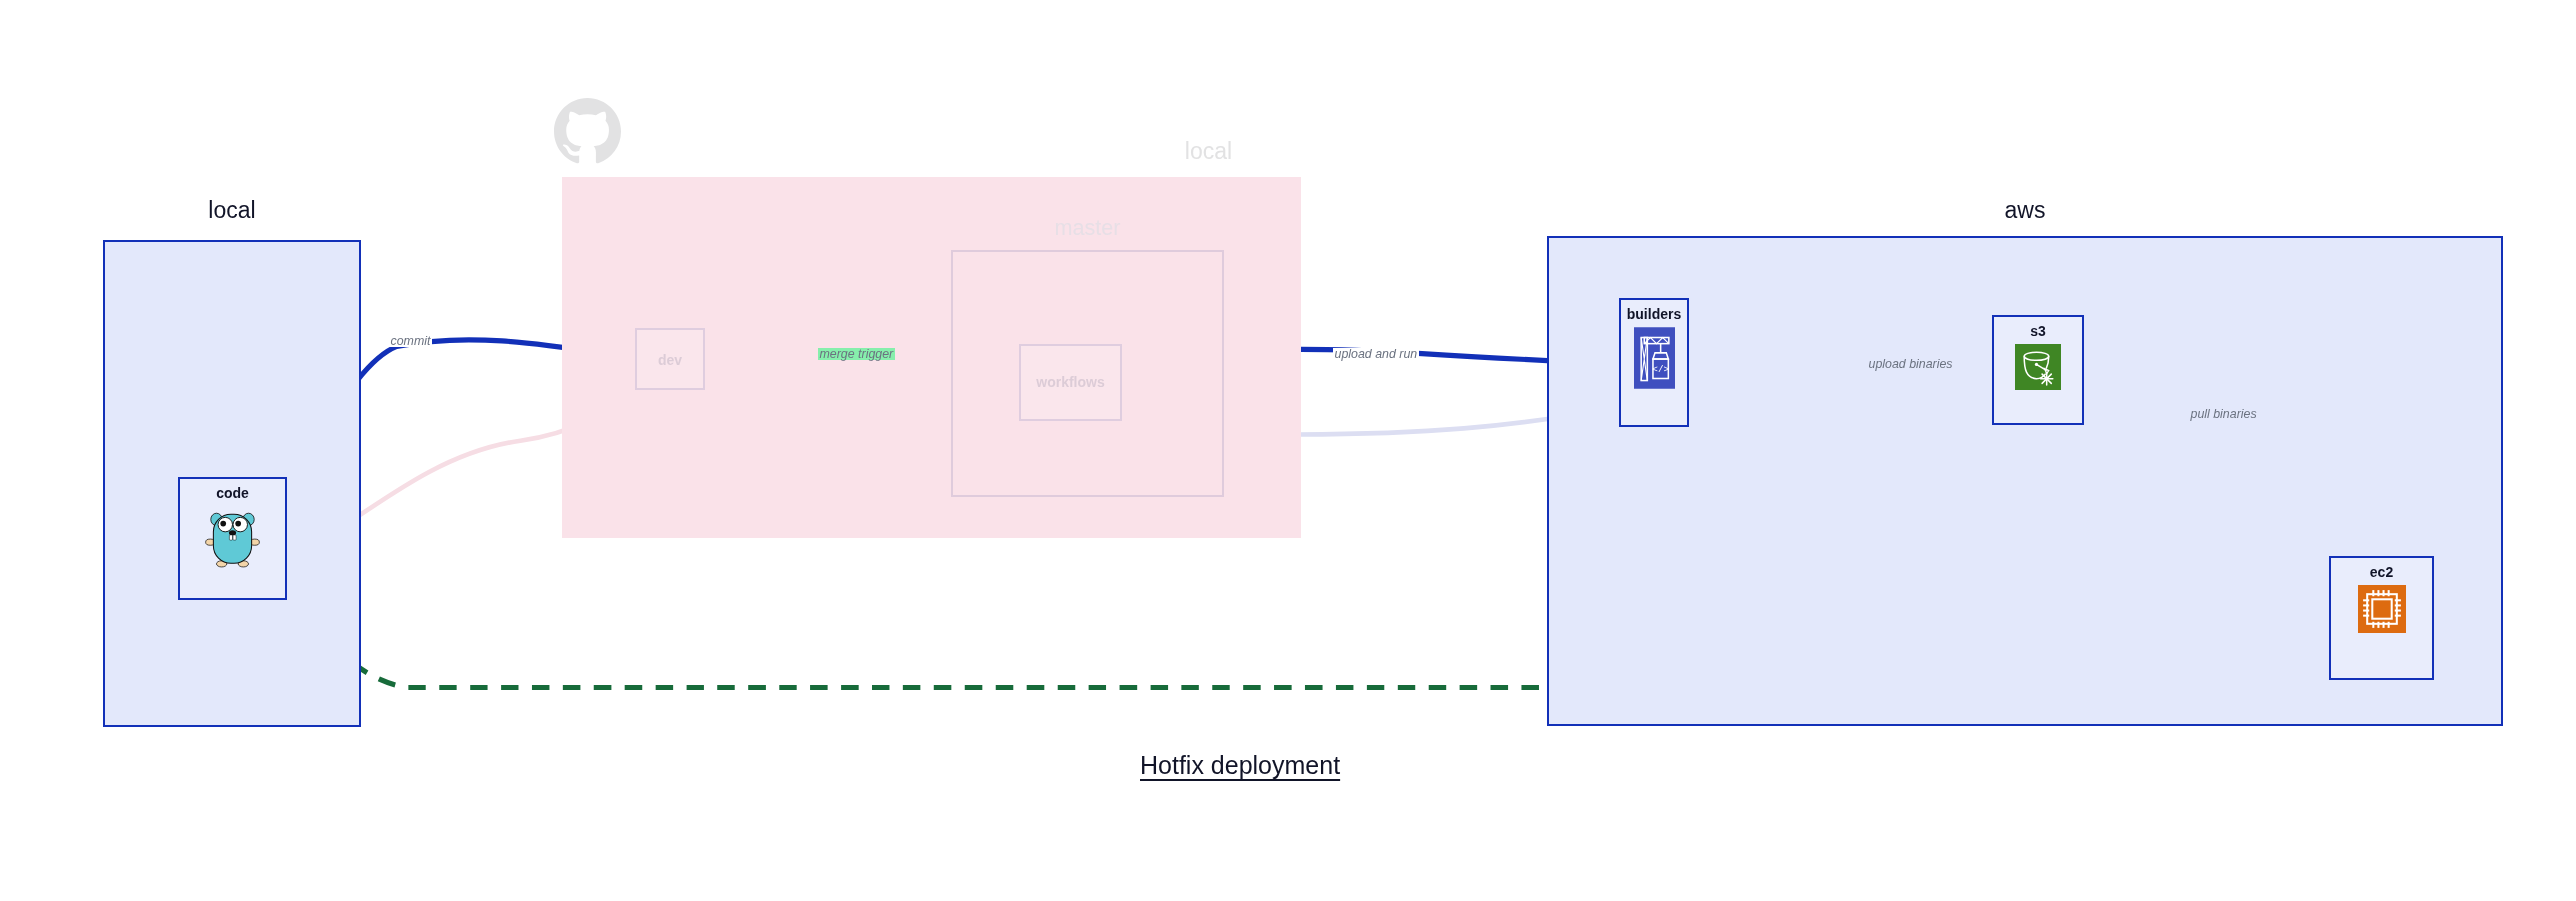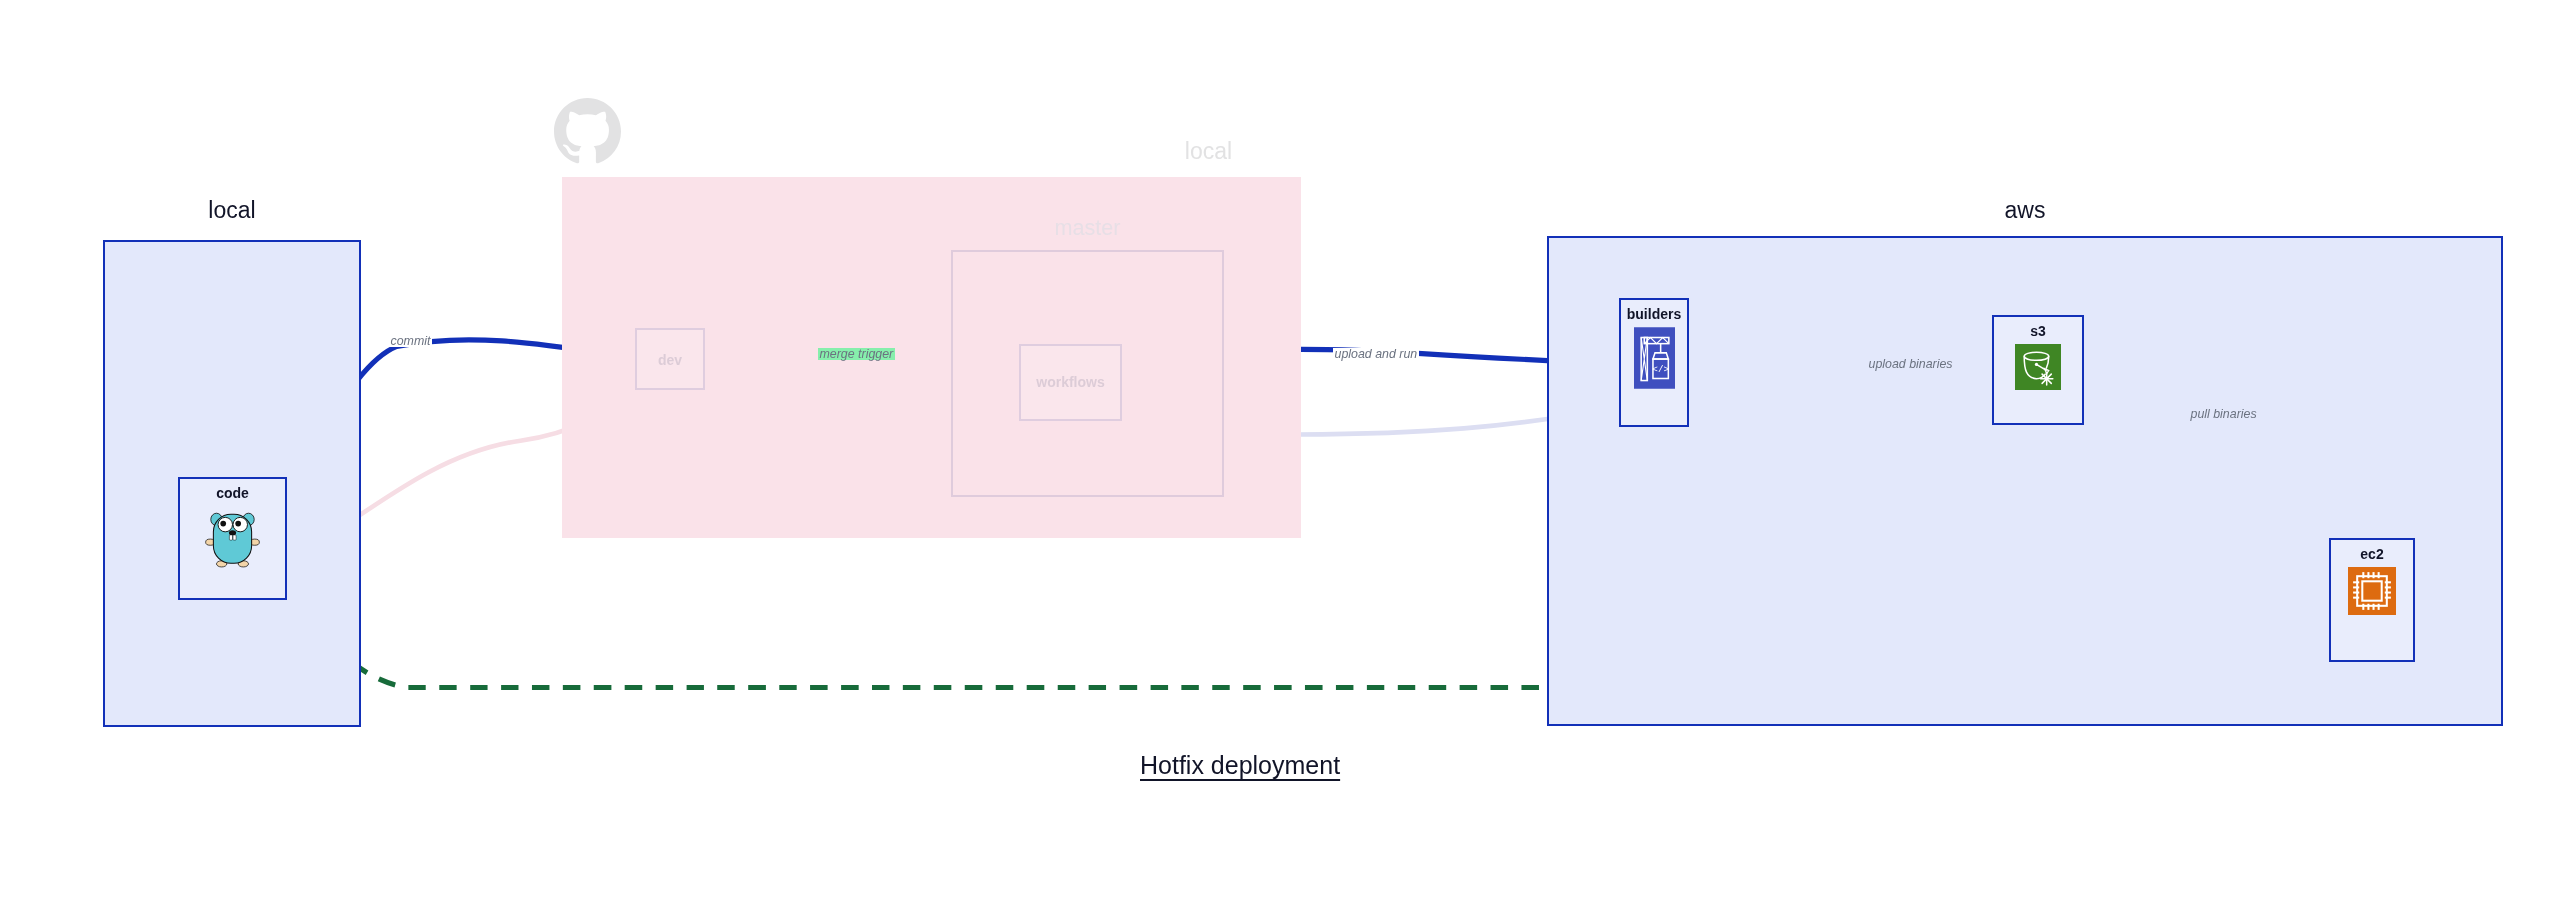--- a/index.html
+++ b/index.html
@@ -264,21 +264,21 @@
         <g stroke="#fff" stroke-width="3" stroke-linecap="round">
           <line x1="62" y1="56" x2="62" y2="80"></line>
           <line x1="50" y1="68" x2="74" y2="68"></line>
           <line x1="53" y1="59" x2="71" y2="77"></line>
           <line x1="71" y1="59" x2="53" y2="77"></line>
         </g>
       </svg>
     </div>
   </div>
 
-  <div class="node" style="left:2329px; top:538px; width:86px; height:124px;">
+  <div class="node" style="left:2329px; top:556px; width:105px; height:124px;">
     <div class="node-label">ec2</div>
     <div class="node-icon">
       <svg width="48" height="48" viewBox="0 0 94 94" xmlns="http://www.w3.org/2000/svg">
         <rect x="0" y="0" width="94" height="94" fill="#dd6b10"></rect>
 
         <g stroke="#fff" stroke-width="4" stroke-linecap="butt">
           <line x1="30" y1="10" x2="30" y2="22"></line>
           <line x1="40" y1="10" x2="40" y2="22"></line>
           <line x1="50" y1="10" x2="50" y2="22"></line>
           <line x1="60" y1="10" x2="60" y2="22"></line>

